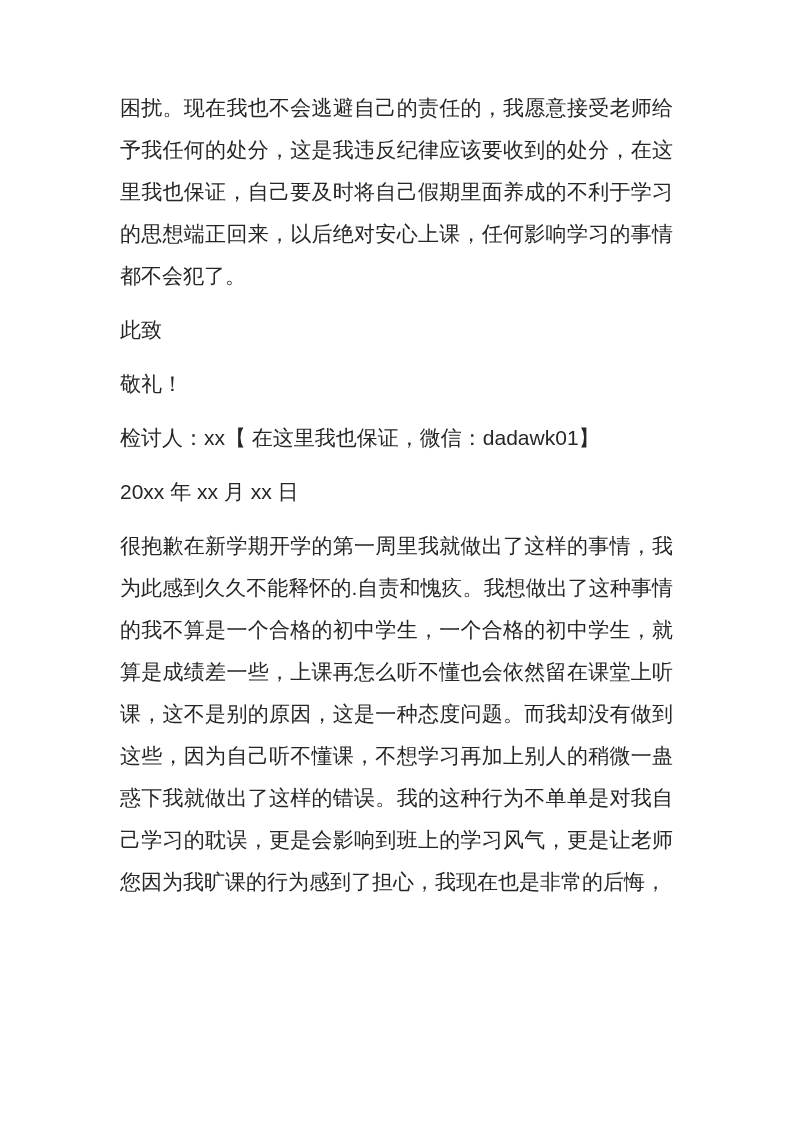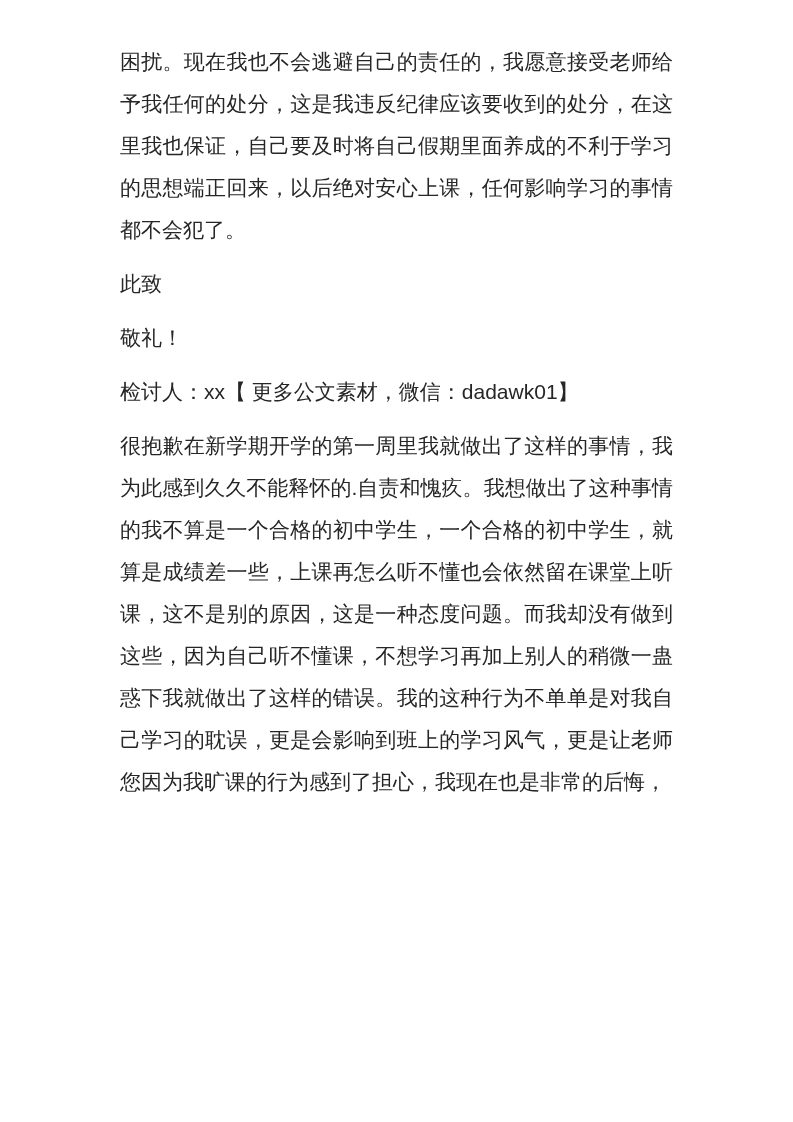--- a/index.html
+++ b/index.html
@@ -10,35 +10,36 @@
   body {
     width: 793px;
     height: 1122px;
     overflow: hidden;
   }
   .page {
     box-sizing: border-box;
     width: 793px;
     height: 1122px;
     background: #ffffff;
-    padding: 41px 120px 0 120px;
+    padding: 87px 120px 0 120px;
     overflow: hidden;
   }
   .para {
     margin: 0 0 12px 0;
     font-family: "Liberation Sans", sans-serif;
     font-size: 21px;
     line-height: 42px;
     color: #262626;
     text-align: justify;
     word-break: break-all;
   }
 </style>
 </head>
 <body>
 
 <div class="page">
   <p class="para">困扰。现在我也不会逃避自己的责任的，我愿意接受老师给予我任何的处分，这是我违反纪律应该要收到的处分，在这里我也保证，自己要及时将自己假期里面养成的不利于学习的思想端正回来，以后绝对安心上课，任何影响学习的事情都不会犯了。</p>
   <p class="para">此致</p>
   <p class="para">敬礼！</p>
-  <p class="para">检讨人：xx【 更多公文素材，微信：dadawk01】</p>
+  <p class="para">检讨人：xx【 在这里我也保证，微信：dadawk01】</p>
+  <p class="para">20xx 年 xx 月 xx 日</p>
   <p class="para">很抱歉在新学期开学的第一周里我就做出了这样的事情，我为此感到久久不能释怀的.自责和愧疚。我想做出了这种事情的我不算是一个合格的初中学生，一个合格的初中学生，就算是成绩差一些，上课再怎么听不懂也会依然留在课堂上听课，这不是别的原因，这是一种态度问题。而我却没有做到这些，因为自己听不懂课，不想学习再加上别人的稍微一蛊惑下我就做出了这样的错误。我的这种行为不单单是对我自己学习的耽误，更是会影响到班上的学习风气，更是让老师您因为我旷课的行为感到了担心，我现在也是非常的后悔，</p>
 </div>
 
 </body></html>

